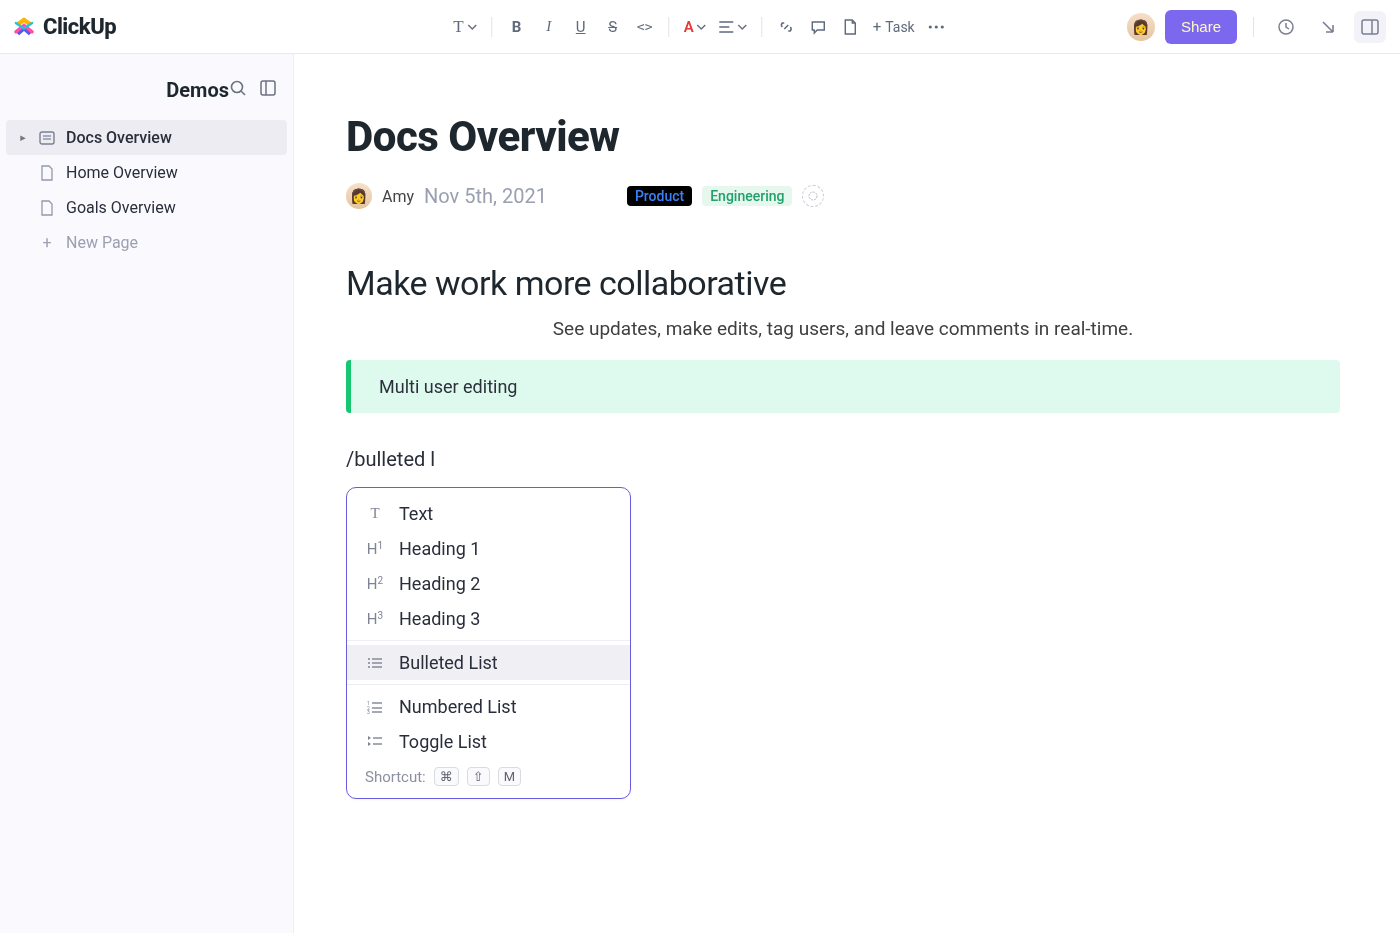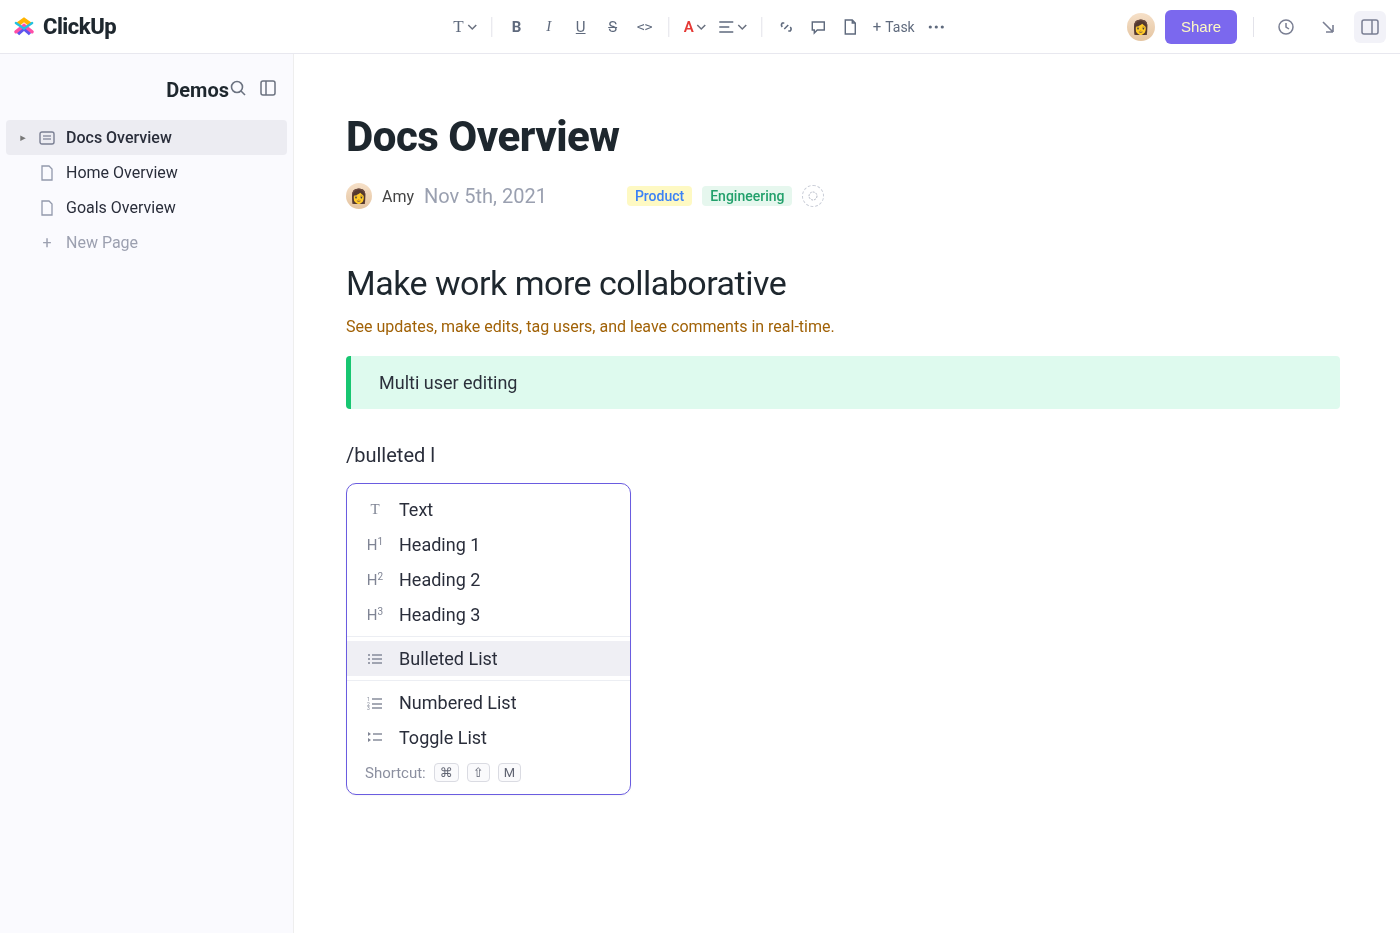--- a/index.html
+++ b/index.html
@@ -143,25 +143,25 @@
   }
   .doc-meta .author { font-size: 16px; color:#444; }
   .doc-meta .date { font-size: 20px; color:#9aa0b0; }
   .meta-spacer { width: 60px; }
   .tag {
     font-size: 14px;
     padding: 2px 8px;
     border-radius: 4px;
     font-weight: 500;
   }
-  .tag.blue { background:#fef9c3; color:#3b82f6; }
+  .tag.blue { background:#000000; color:#3b82f6; }
   .tag.green { background:#e6f7ee; color:#22a06b; }
   .tag-add { width:22px; height:22px; border:1px dashed #c9cdd7; border-radius:50%; display:inline-flex;align-items:center;justify-content:center;color:#9aa0b0; font-size:12px;}
   .h2 { font-size: 34px; font-weight: 400; letter-spacing:-0.5px; margin-bottom: 14px; }
-  .body-p { font-size: 16px; color:#a16207; margin-bottom: 20px; }
+  .body-p { font-size: 19px; color:#404040; margin-bottom: 20px; text-align: center; }
   .callout {
     background: #defaee;
     border-left: 5px solid #17c671;
     border-radius: 4px;
     padding: 16px 28px;
     font-size: 18px;
     color:#2b303b;
     margin-bottom: 34px;
   }
   .slash-text { font-size: 20px; color:#2a2e3b; margin-bottom: 16px; }

